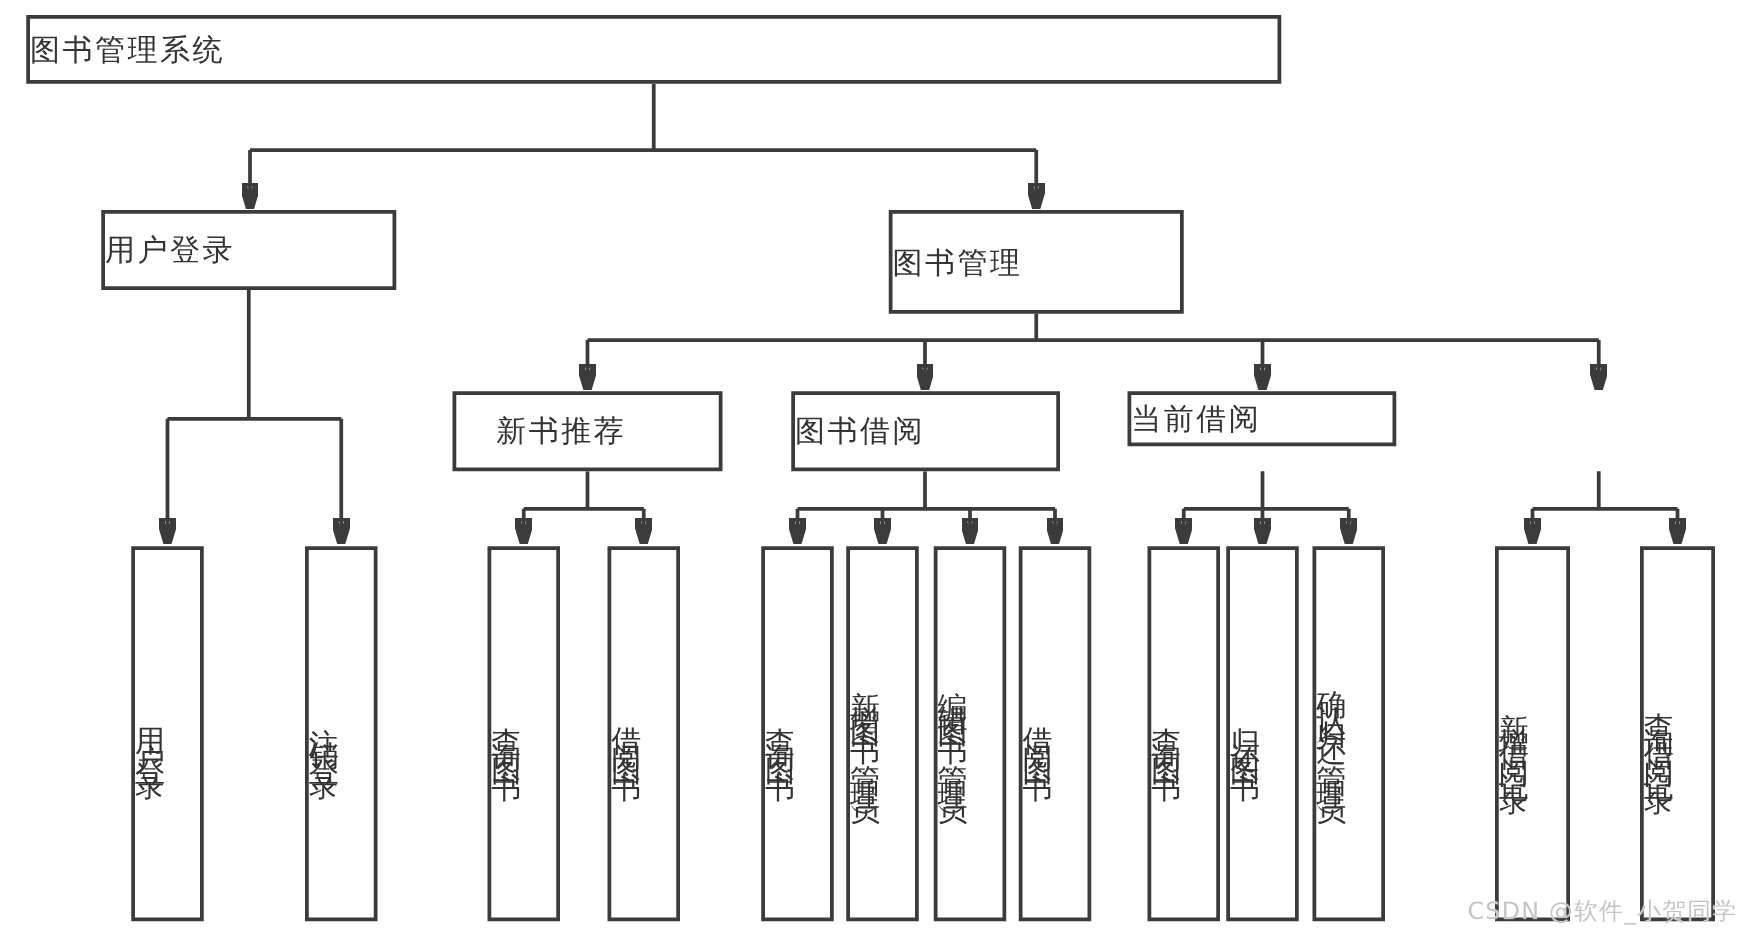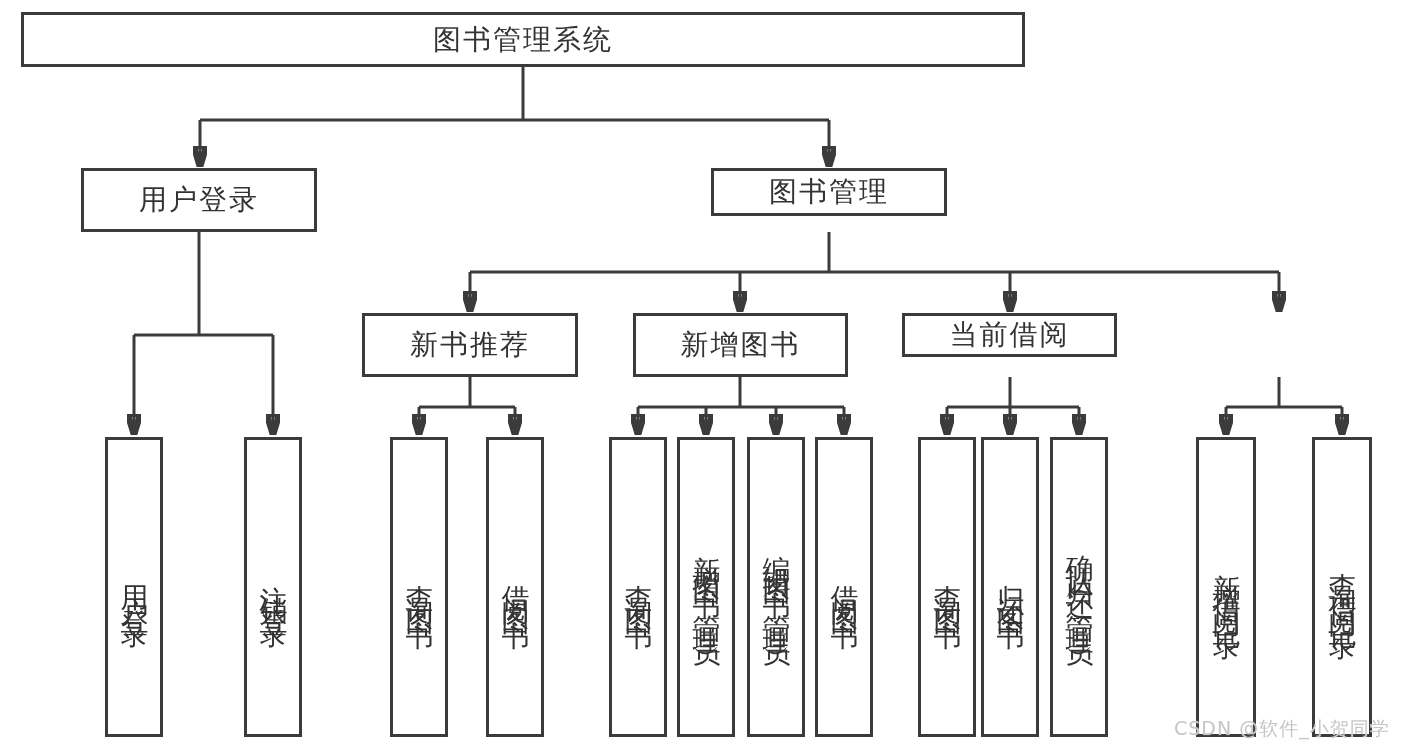--- a/index.html
+++ b/index.html
@@ -26,23 +26,22 @@
     stroke-width: 3;
     fill: none;
   }
   .box {
     position: absolute;
     box-sizing: border-box;
     border: 3px solid #3b3b3b;
     background: #ffffff;
     display: flex;
     align-items: center;
-    justify-content: center;
     color: #333333;
-    font-size: 28px;
+    font-size: 24px;
     z-index: 2;
   }
   .box.h span {
     letter-spacing: 2px;
     white-space: nowrap;
   }
   .box.v .vtext {
     writing-mode: vertical-rl;
     text-orientation: mixed;
     letter-spacing: 12px;
@@ -128,29 +127,29 @@
     </g>
   </svg>
 
   <div class="box h" style="left:21px; top:12px; width:1004px; height:55px;">
     <span>图书管理系统</span>
   </div>
 
   <div class="box h" style="left:81px; top:168px; width:236px; height:64px;">
     <span>用户登录</span>
   </div>
-  <div class="box h" style="left:711px; top:168px; width:236px; height:48px;">
+  <div class="box h" style="left:711px; top:168px; width:236px; height:83px;">
     <span>图书管理</span>
   </div>
 
-  <div class="box h" style="left:362px; top:313px; width:216px; height:64px;">
+  <div class="box h" style="left:362px; top:313px; width:216px; height:64px;padding-left:32px;">
     <span>新书推荐</span>
   </div>
   <div class="box h" style="left:633px; top:313px; width:215px; height:64px;">
-    <span>新增图书</span>
+    <span>图书借阅</span>
   </div>
   <div class="box h" style="left:902px; top:313px; width:215px; height:44px;">
     <span>当前借阅</span>
   </div>
 
   <div class="box v" style="left:105px; top:437px; width:58px; height:300px;">
     <span class="vtext">用户登录</span>
   </div>
   <div class="box v" style="left:244px; top:437px; width:58px; height:300px;">
     <span class="vtext">注销登录</span>

